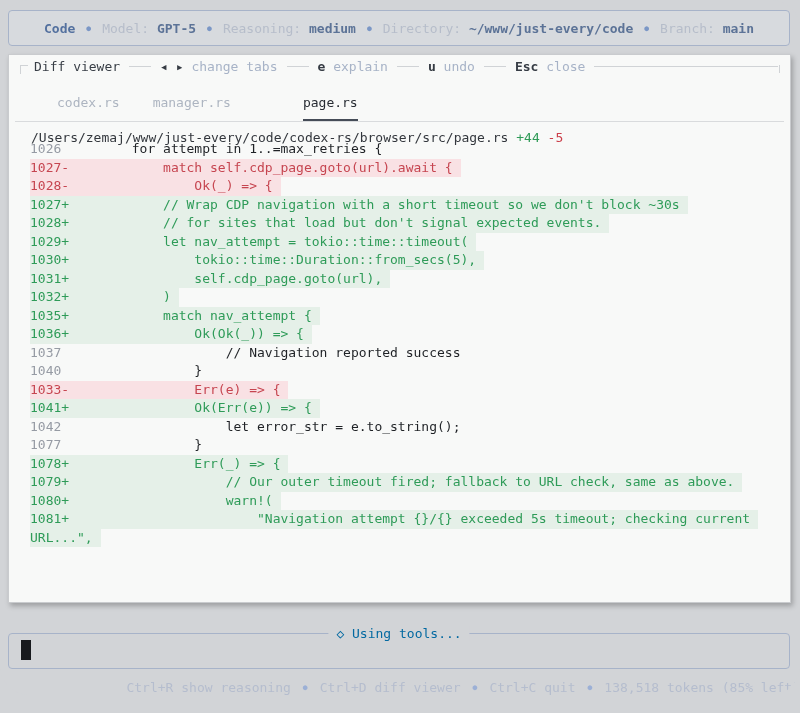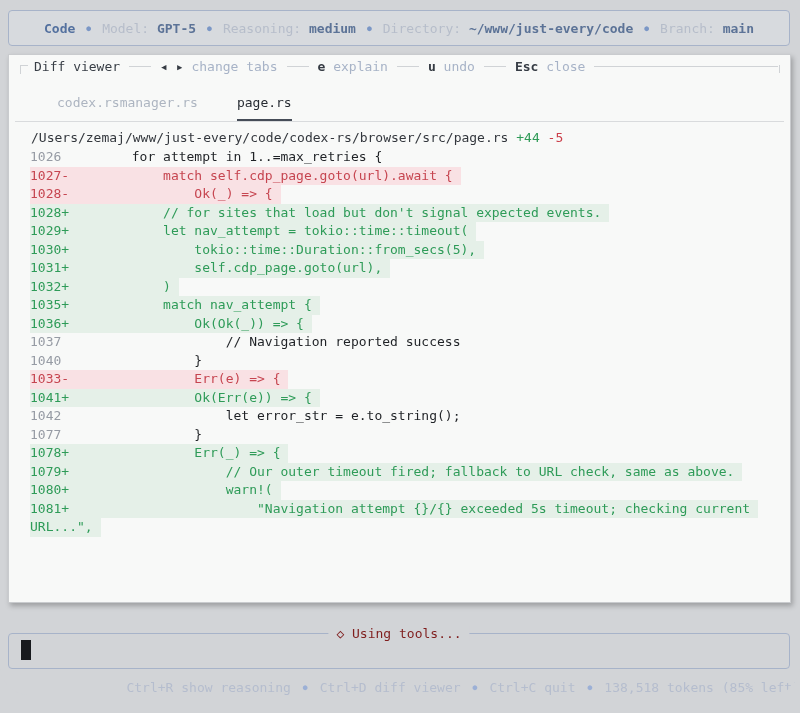--- a/index.html
+++ b/index.html
@@ -25,43 +25,43 @@
   .corner-r{width:1px;height:8px;border-right:1px solid #d0d3d6;
             align-self:flex-start;margin-top:7px;}
   .dash{width:22px;height:0;border-top:1px solid #d0d3d6;margin:0 9px;}
   .dash-grow{flex:1;height:0;border-top:1px solid #d0d3d6;margin-left:9px;}
   .hint-key{color:#363c44;font-weight:bold;}
   .hint-arrows{color:#363c44;}
   .hint-label{color:#a7b3c7;}
   .dv-title{color:#383e46;}
 
   .tabs-divider{position:absolute;left:6px;right:6px;top:66px;height:1px;background:#d9dbdd;}
-  .tabs{position:absolute;left:48px;top:40px;display:flex;z-index:2;}
+  .tabs{position:absolute;left:48px;top:40px;display:flex;gap:33px;z-index:2;}
   .tab{color:#adb5c1;padding-bottom:9px;cursor:default;}
   .tab.active{color:#272c33;font-weight:normal;border-bottom:2px solid #454c57;margin-left:39px;}
 
   .file-head{position:absolute;left:22px;top:75px;white-space:pre;color:#33373d;}
   .add-count{color:#2f9b57;}
   .del-count{color:#cb3f4a;}
 
-  .diff-body{position:absolute;left:0;right:2px;top:93px;}
+  .diff-body{position:absolute;left:0;right:2px;top:85px;}
   .drow{height:18.5px;line-height:18.5px;padding-left:21px;white-space:pre;}
   .hl{display:inline-block;height:100%;padding-right:8px;}
   .ctx .gut{color:#969ba4;}
   .ctx .cod{color:#1f2226;}
   .del .hl{background:#f9e1e4;}
   .del .gut,.del .cod{color:#c64550;}
   .add .hl,.addc .hl{background:#e5f0e8;}
   .add .gut,.add .cod,.addc .cod{color:#2e9b58;}
 
   
   .inputbox{position:absolute;left:8px;top:633px;width:780px;height:34px;
             border:1px solid #a7b3c9;border-radius:4px;background:#d2d4d7;}
   .legend{position:absolute;left:50%;transform:translateX(-50%);top:-8px;
-          background:#d2d4d7;padding:0 8px;color:#7f1d1d;white-space:pre;}
+          background:#d2d4d7;padding:0 8px;color:#0369a1;white-space:pre;}
   .cursor{position:absolute;left:12px;top:6px;width:10px;height:20px;background:#17191d;}
 
   
   .footer{position:absolute;left:0;top:680px;width:100%;display:flex;align-items:center;
           justify-content:flex-end;gap:12px;color:#b5bdce;white-space:pre;}
   .footer .dot{color:#9cb0d6;}
 </style>
 </head>
 <body>
 
@@ -75,20 +75,21 @@
     <div class="tabs">
         <span class="tab">codex.rs</span>
         <span class="tab">manager.rs</span>
         <span class="tab active">page.rs</span>
       </div>
     <div class="file-head"><span>/Users/zemaj/www/just-every/code/codex-rs/browser/src/page.rs</span><span> </span><span class="add-count">+44</span><span> </span><span class="del-count">-5</span></div>
     <div class="diff-body">
         <div class="drow ctx"><span class="hl"><span class="gut">1026 </span><span class="cod">        for attempt in 1..=max_retries {</span></span></div>
         <div class="drow del"><span class="hl"><span class="gut">1027-</span><span class="cod">            match self.cdp_page.goto(url).await {</span></span></div>
         <div class="drow del"><span class="hl"><span class="gut">1028-</span><span class="cod">                Ok(_) =&gt; {</span></span></div>
+        <div class="drow add"><span class="hl"><span class="gut">1027+</span><span class="cod">            // Wrap CDP navigation with a short timeout so we don't block ~30s</span></span></div>
         <div class="drow add"><span class="hl"><span class="gut">1028+</span><span class="cod">            // for sites that load but don't signal expected events.</span></span></div>
         <div class="drow add"><span class="hl"><span class="gut">1029+</span><span class="cod">            let nav_attempt = tokio::time::timeout(</span></span></div>
         <div class="drow add"><span class="hl"><span class="gut">1030+</span><span class="cod">                tokio::time::Duration::from_secs(5),</span></span></div>
         <div class="drow add"><span class="hl"><span class="gut">1031+</span><span class="cod">                self.cdp_page.goto(url),</span></span></div>
         <div class="drow add"><span class="hl"><span class="gut">1032+</span><span class="cod">            )</span></span></div>
         <div class="drow add"><span class="hl"><span class="gut">1035+</span><span class="cod">            match nav_attempt {</span></span></div>
         <div class="drow add"><span class="hl"><span class="gut">1036+</span><span class="cod">                Ok(Ok(_)) =&gt; {</span></span></div>
         <div class="drow ctx"><span class="hl"><span class="gut">1037 </span><span class="cod">                    // Navigation reported success</span></span></div>
         <div class="drow ctx"><span class="hl"><span class="gut">1040 </span><span class="cod">                }</span></span></div>
         <div class="drow del"><span class="hl"><span class="gut">1033-</span><span class="cod">                Err(e) =&gt; {</span></span></div>

